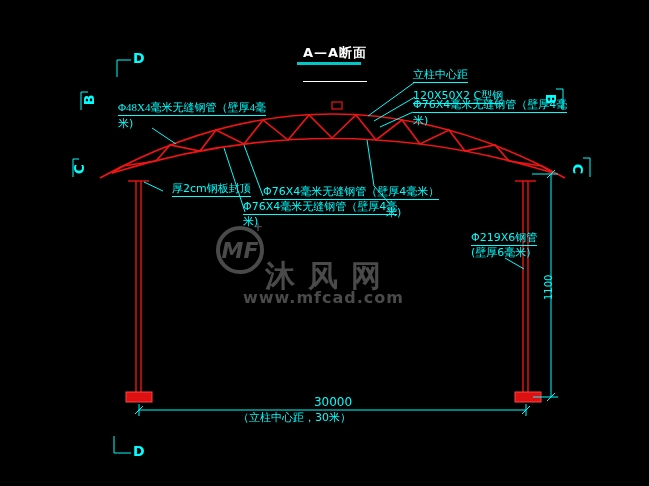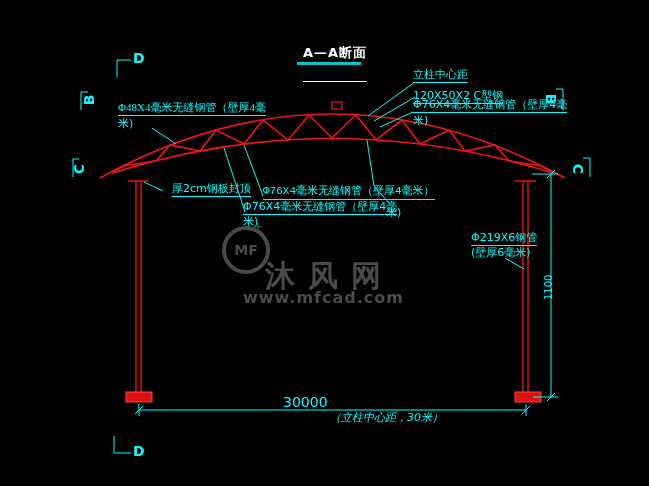--- a/index.html
+++ b/index.html
@@ -21,33 +21,33 @@
   .rot-r{transform:rotate(90deg);}
   #title{
     position:absolute;left:303px;top:44px;z-index:3;color:#ffffff;
     font-size:13px;font-weight:bold;letter-spacing:1px;
     border-bottom:1px solid #ffffff;padding-bottom:19px;white-space:nowrap;
   }
   #title-bar{
     position:absolute;left:297px;top:62px;width:64px;height:3px;
     background:#00c8c8;z-index:3;
   }
-  #dim-span-value{left:283px;top:396px;width:100px;text-align:left;font-size:14px;}
-  #dim-span-note{left:238px;top:411px;width:205px;text-align:right;font-size:11px;font-style:italic;}
+  #dim-span-value{left:283px;top:396px;width:100px;text-align:center;font-size:12px;}
+  #dim-span-note{left:238px;top:411px;width:205px;text-align:left;font-size:11px;}
   #dim-height-value{
     left:542px;top:300px;font-size:10px;
     transform:rotate(-90deg);transform-origin:0 0;
   }
   
   #watermark{position:absolute;left:205px;top:220px;z-index:1;color:#4a4a4a;}
   #wm-logo{
-    position:absolute;left:17px;top:6px;width:40px;height:40px;
+    position:absolute;left:11px;top:6px;width:40px;height:40px;
     border:4px solid #4a4a4a;border-radius:50%;
     display:flex;align-items:center;justify-content:center;
-    font-size:14px;font-weight:bold;
+    font-size:22px;font-weight:bold;font-style:italic;
   }
   #wm-plus{position:absolute;left:48px;top:0px;font-size:12px;font-weight:bold;}
   #wm-name{
     position:absolute;left:60px;top:0px;font-size:30px;font-weight:bold;
     letter-spacing:13px;white-space:nowrap;margin-top:36px;
   }
   #wm-url{
     position:absolute;left:38px;top:32px;font-size:16px;font-weight:bold;
     letter-spacing:1px;white-space:nowrap;margin-top:36px;
   }
@@ -129,21 +129,21 @@
   <div class="lbl ul" style="left:118px;top:101px;font-family:Liberation Serif, serif;">Φ48X4毫米无缝钢管（壁厚4毫</div>
   <div class="lbl" style="left:118px;top:117px;">米)</div>
 
   <div class="lbl ul" style="left:413px;top:68px;">立柱中心距</div>
   <div class="lbl ul" style="left:413px;top:83px;margin-top:6px;">120X50X2 C型钢</div>
   <div class="lbl ul" style="left:413px;top:98px;">Φ76X4毫米无缝钢管（壁厚4毫</div>
   <div class="lbl" style="left:413px;top:114px;">米)</div>
 
   <div class="lbl ul" style="left:160px;top:182px;margin-left:12px;">厚2cm钢板封顶</div>
 
-  <div class="lbl ul" style="left:263px;top:185px;font-family:Liberation Mono, monospace;">Φ76X4毫米无缝钢管（壁厚4毫米）</div>
+  <div class="lbl ul" style="left:263px;top:185px;">Φ76X4毫米无缝钢管（壁厚4毫米）</div>
   <div class="lbl ul" style="left:243px;top:200px;">Φ76X4毫米无缝钢管（壁厚4毫</div>
   <div class="lbl" style="left:243px;top:215px;">米)</div>
 
   <div class="lbl" style="left:386px;top:206px;">米)</div>
 
   <div class="lbl ul" style="left:471px;top:231px;">Φ219X6钢管</div>
   <div class="lbl" style="left:471px;top:246px;text-align:right;">(壁厚6毫米)</div>
 
   <div class="lbl" id="dim-span-value">30000</div>
   <div class="lbl" id="dim-span-note">（立柱中心距，30米）</div>

